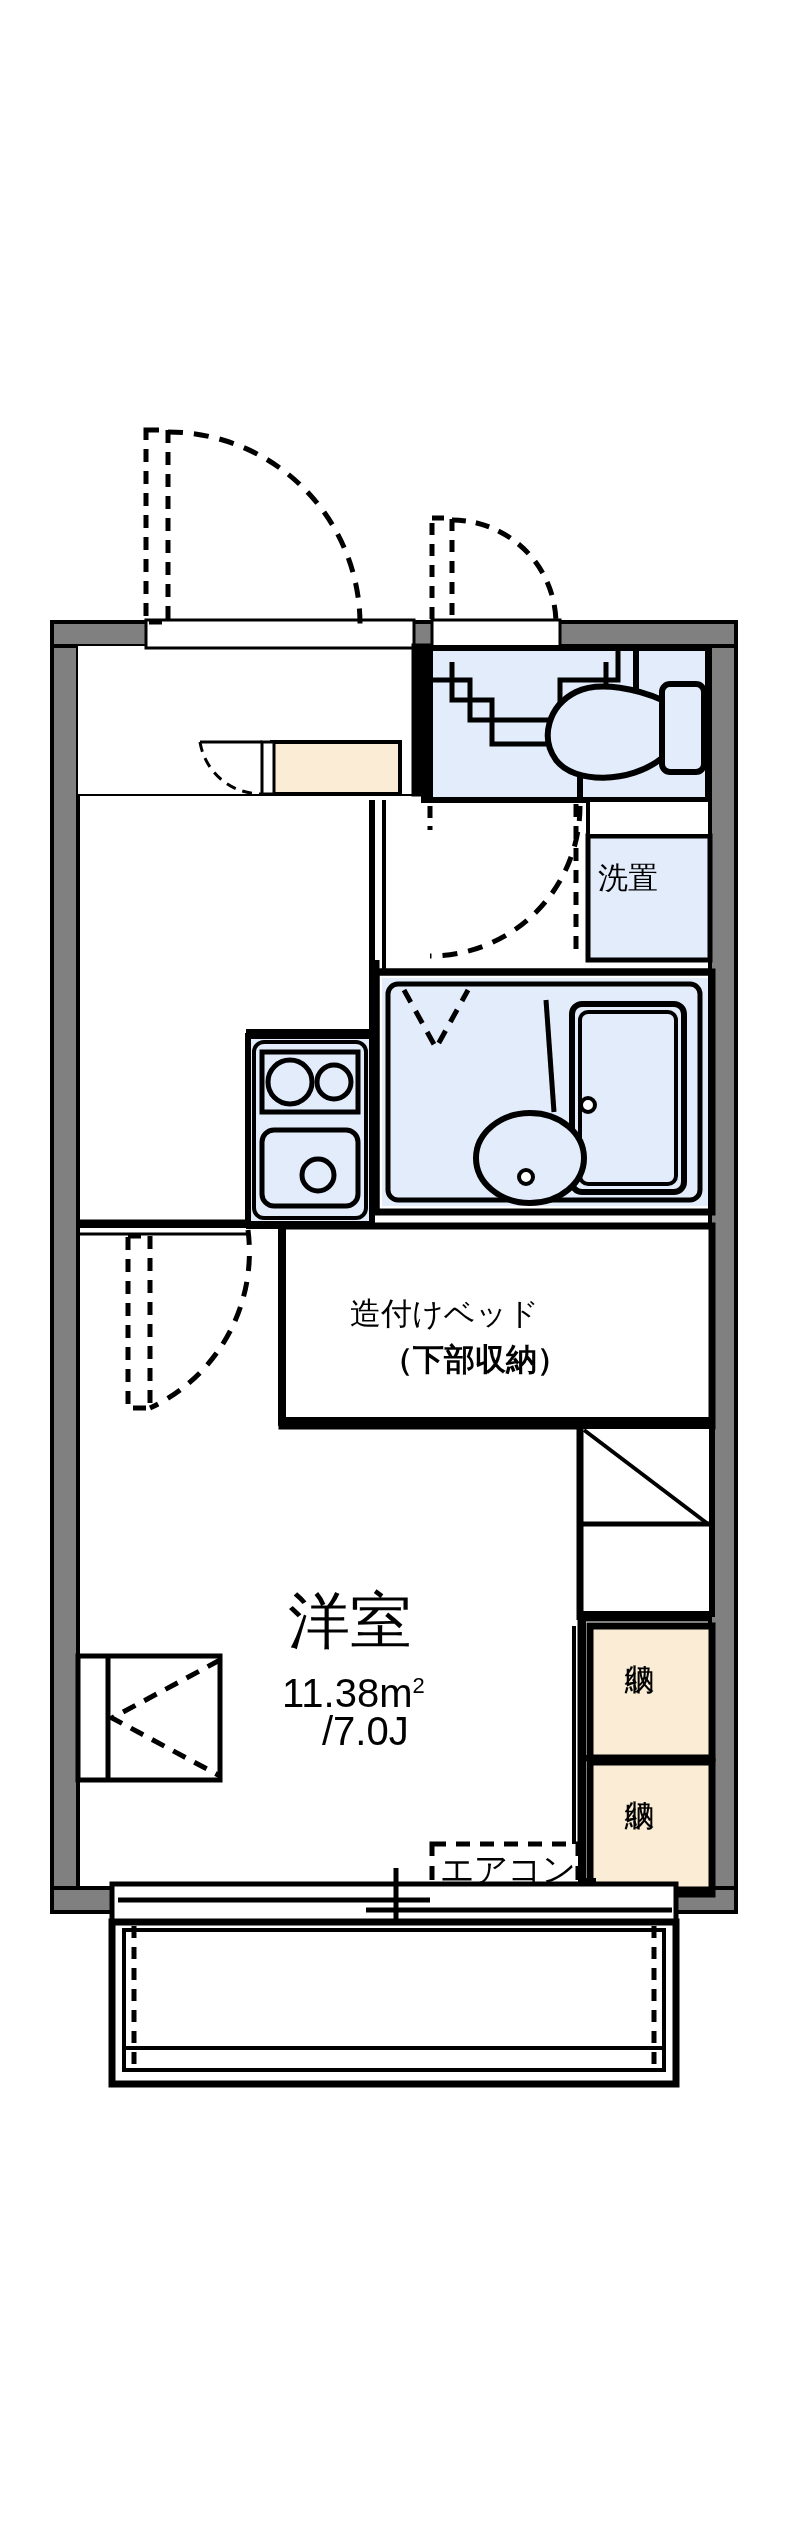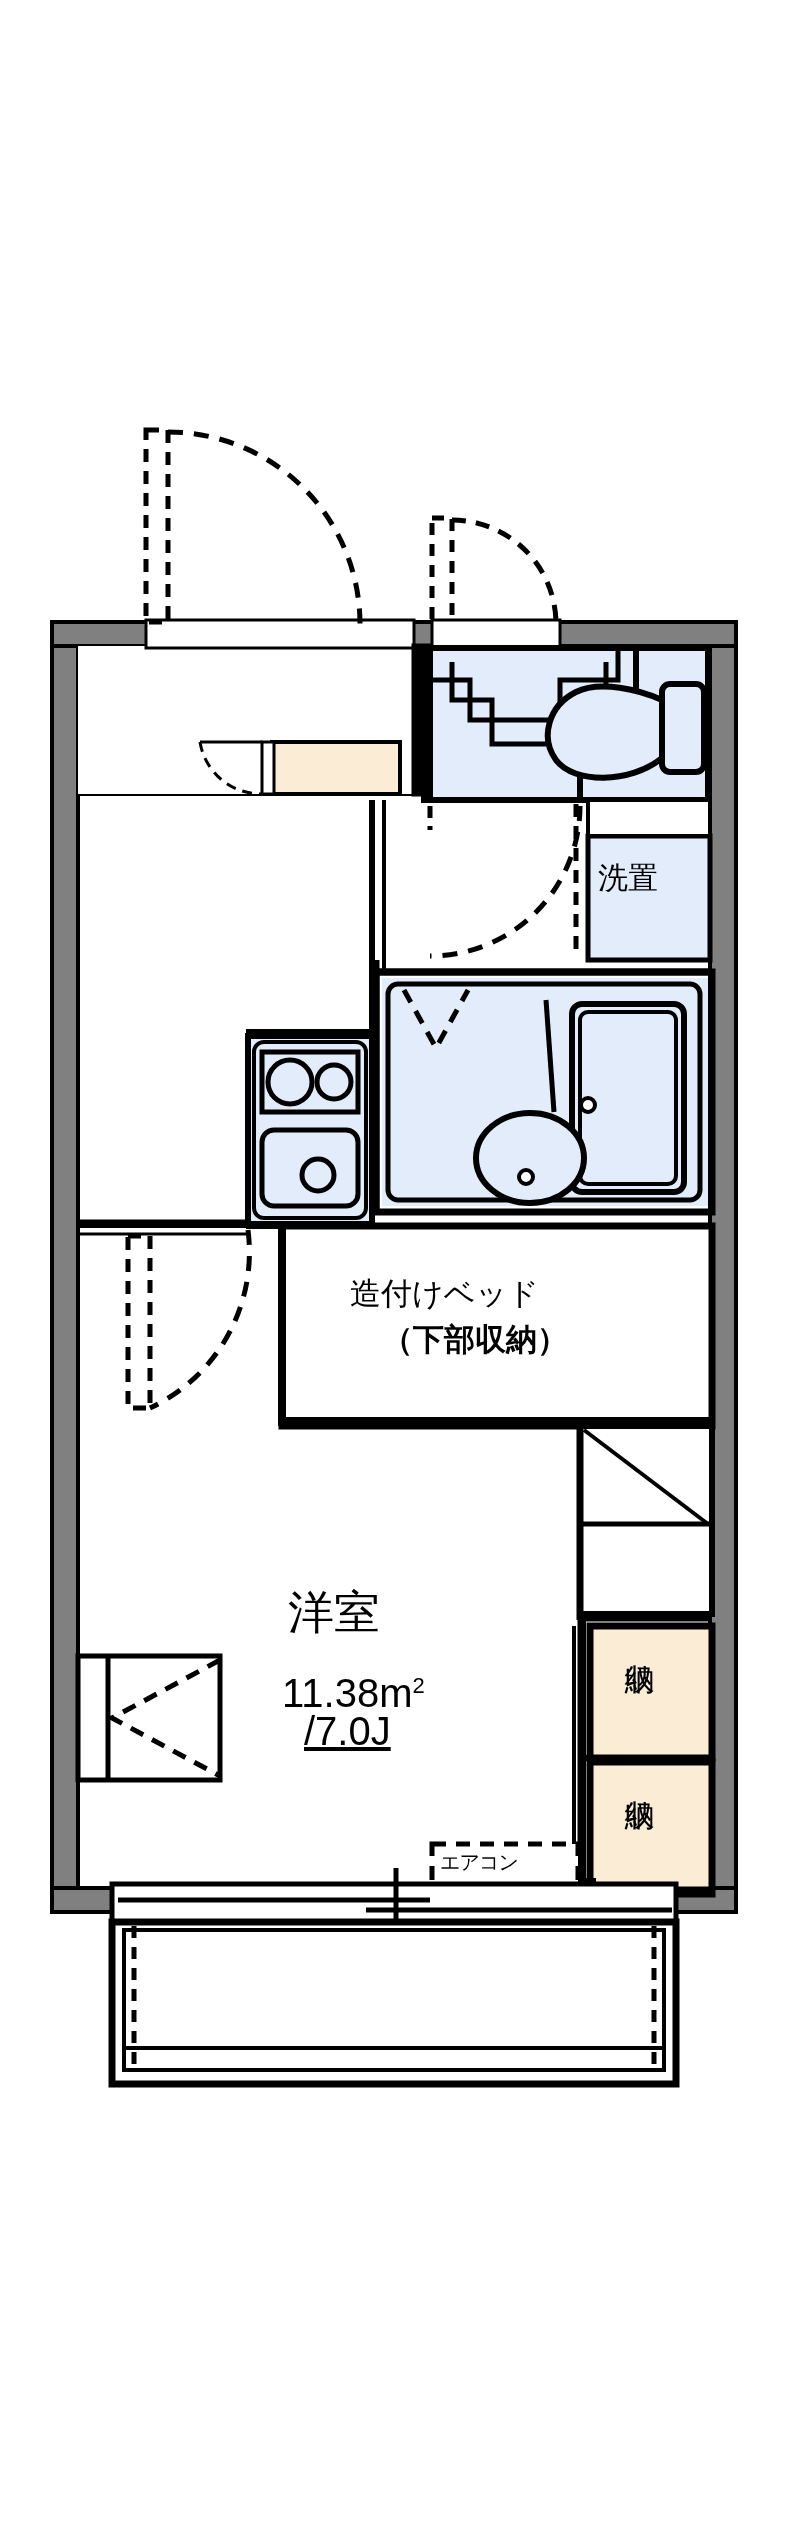--- a/index.html
+++ b/index.html
@@ -17,27 +17,27 @@
     color:#000;
     white-space: nowrap;
     line-height: 1.05;
     letter-spacing: 0px;
   }
   .lbl-vert {
     writing-mode: vertical-rl;
     text-orientation: upright;
     letter-spacing: 1px;
   }
-  .room-name { font-size: 46px; }
+  .room-name { font-size: 62px; }
   .room-area { font-size: 40px; }
   .sup { font-size: 22px; vertical-align: super; }
-  .bed-text { font-size: 31px; text-align:right; }
+  .bed-text { font-size: 31px; text-align:right;margin-top:20px; }
   .small-kanji { font-size: 30px; }
   .storage-kanji { font-size: 30px; }
-  .ac-text { font-size: 20px; letter-spacing: -1px; }
+  .ac-text { font-size: 34px; letter-spacing: -1px; }
 </style>
 </head>
 <body>
 
 <svg id="plan" viewBox="0 0 800 2539" xmlns="http://www.w3.org/2000/svg">
 
   <g>
 
     <rect x="52" y="622" width="26" height="1290" fill="#808080" stroke="#000" stroke-width="4"></rect>
 
@@ -231,19 +231,19 @@
 
 <div class="lbl small-kanji" style="left:598px; top:862px;text-align:right;">洗置</div>
 
 <div class="lbl bed-text" style="left:350px; top:1278px;">造付けベッド</div>
 <div class="lbl bed-text" style="left:382px; top:1324px;font-weight:bold;">（下部収納）</div>
 
 <div class="lbl room-name" style="left:288px; top:1588px;">洋室</div>
 
 <div class="lbl room-area" style="left:282px; top:1656px;margin-top:16px;"><span>11.38m</span><span class="sup">2</span></div>
 
-<div class="lbl room-area" style="left:304px; top:1710px;text-decoration:underline;">/7.0J</div>
+<div class="lbl room-area" style="left:322px; top:1710px;">/7.0J</div>
 
 <div class="lbl lbl-vert storage-kanji" style="left:624px; top:1640px; height:112px;">収納</div>
 
 <div class="lbl lbl-vert storage-kanji" style="left:624px; top:1776px; height:112px;">収納</div>
 
 <div class="lbl ac-text" style="left:440px; top:1852px;">エアコン</div>
 
 </body></html>

